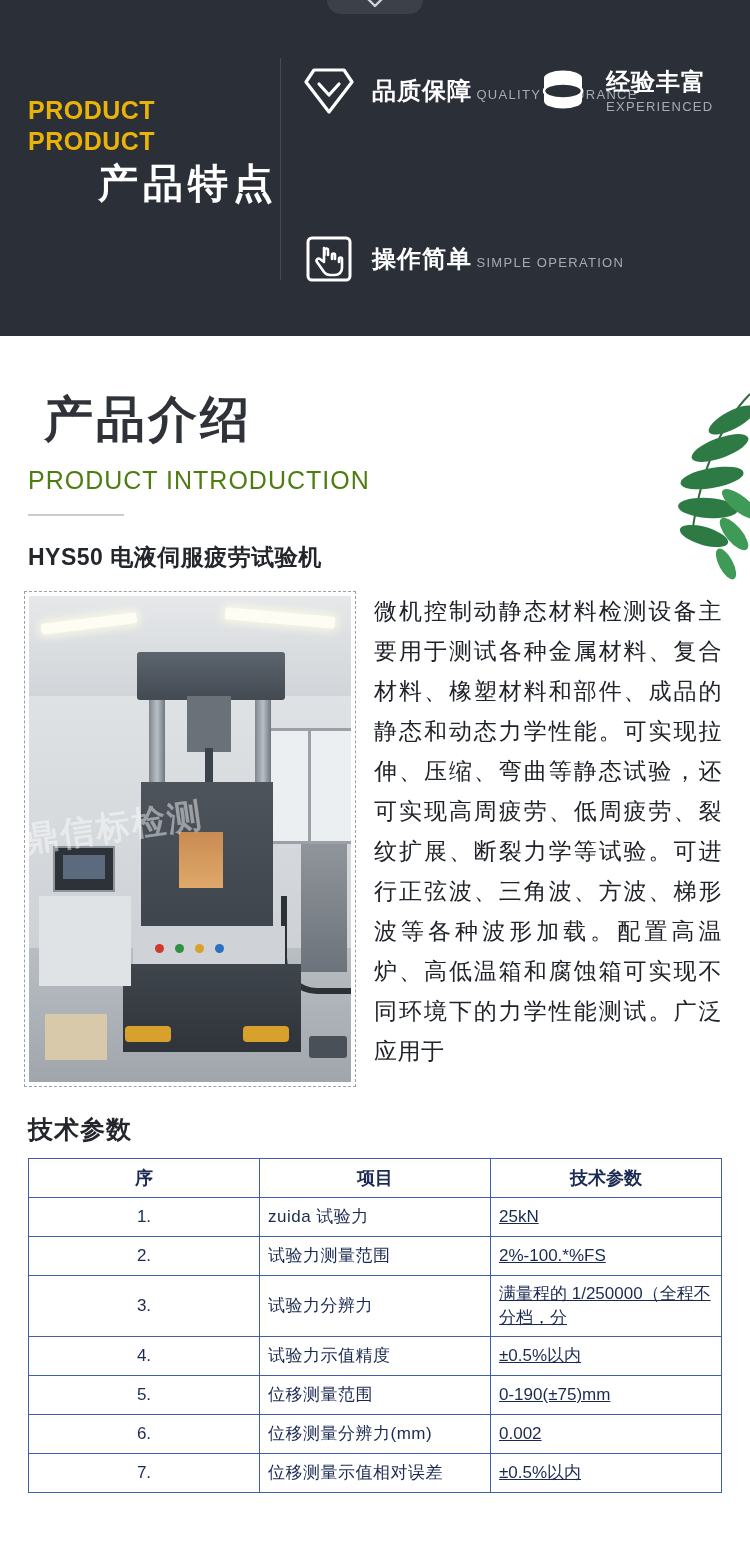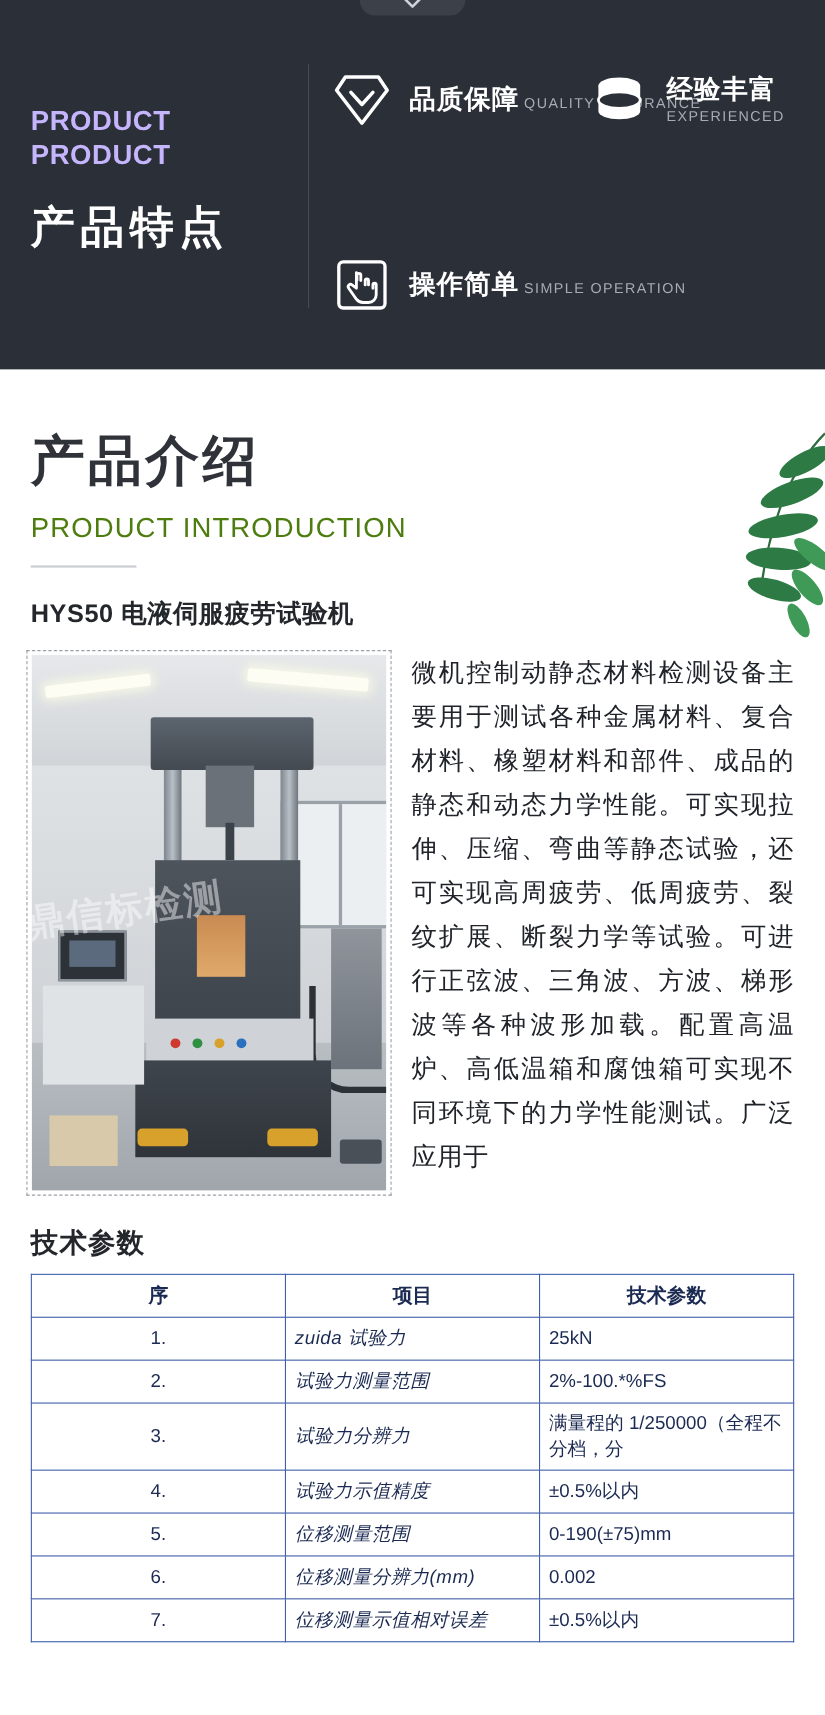--- a/index.html
+++ b/index.html
@@ -47,33 +47,33 @@
   }
   .banner-notch .chev svg { display: block; }
 
   .features-left {
     position: absolute;
     left: 28px;
     top: 95px;
     width: 250px;
   }
   .features-left .en {
-    color: #c4b5fd;
+    color: #eab308;
     font-size: 25px;
     font-weight: bold;
     letter-spacing: 0.5px;
     line-height: 31px;
   }
   .features-left .cn {
-    margin-top: 24px;
     color: #ffffff;
     font-size: 40px;
     font-weight: bold;
     letter-spacing: 5px;
     line-height: 52px;
+    text-align: right;
   }
   .banner-divider {
     position: absolute;
     left: 280px;
     top: 58px;
     width: 1px;
     height: 222px;
     background: #464b55;
   }
 
@@ -121,21 +121,21 @@
   }
   .leaf {
     position: absolute;
     right: 0;
     top: 48px;
     width: 150px;
     height: 230px;
     pointer-events: none;
   }
   .intro-title {
-    margin-left: 28px;
+    margin-left: 44px;
     color: #2f3238;
     font-size: 49px;
     font-weight: bold;
     letter-spacing: 3px;
     line-height: 58px;
   }
   .intro-sub {
     margin-left: 28px;
     margin-top: 16px;
     color: #4d7c0f;
@@ -318,22 +318,22 @@
     color: #1b2a52;
     line-height: 24px;
     height: 26px;
   }
   table.params th {
     text-align: center;
     font-weight: bold;
     font-size: 18px;
   }
   table.params td.idx { text-align: center; width: 54px; }
-  table.params td.item { width: 242px; font-style: italic; }
-  table.params td.val { color: #1b2a52; }
+  table.params td.item { width: 242px; }
+  table.params td.val { color: #1b2a52; text-decoration: underline; }
   table.params tr td:nth-child(2) { letter-spacing: 0.5px; }
 </style>
 </head>
 <body>
 
 <div class="page">
 
   <div class="features-banner">
 
     <div class="banner-notch">

